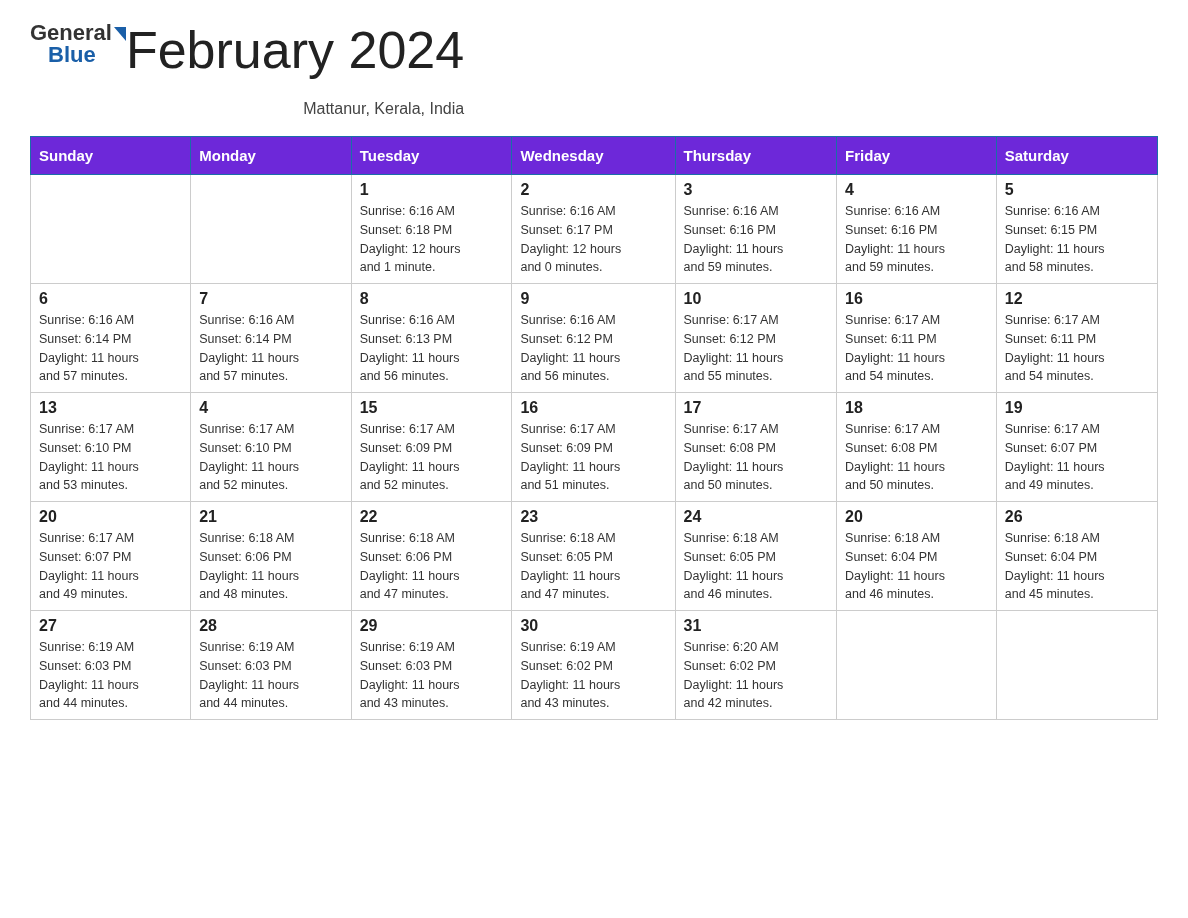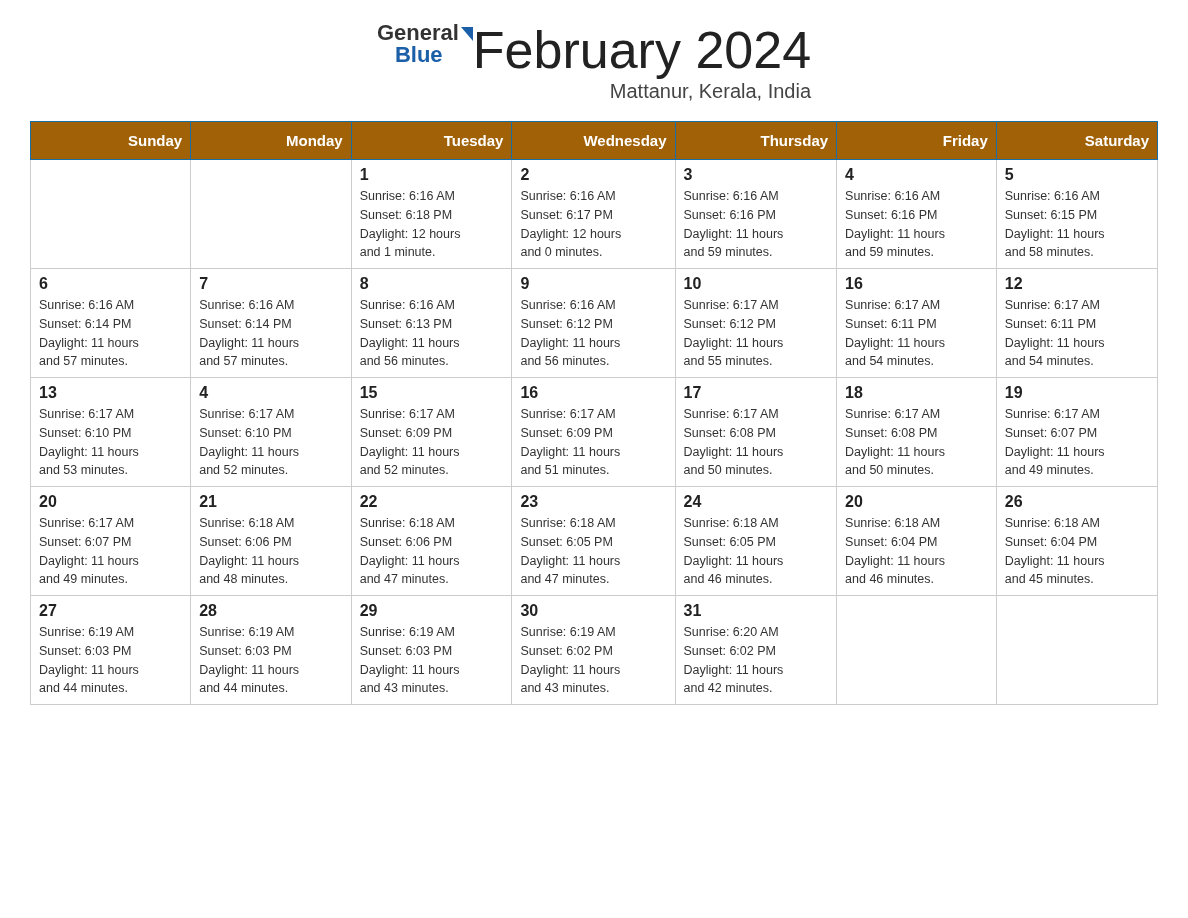--- a/index.html
+++ b/index.html
@@ -5,21 +5,21 @@
     * { margin: 0; padding: 0; box-sizing: border-box; }
     body {
       font-family: Arial, sans-serif;
       background: #fff;
       width: 1188px;
       min-height: 918px;
       padding: 20px 30px;
     }
     .header {
       display: flex;
-      justify-content: center;
+      justify-content: flex-start;
       align-items: flex-start;
       margin-bottom: 18px;
     }
     .logo {
       display: flex;
       flex-direction: column;
       align-items: flex-start;
     }
     .logo-text {
       display: flex;
@@ -47,37 +47,37 @@
     }
     .title-block {
       text-align: right;
     }
     .month-title {
       font-size: 52px;
       font-weight: normal;
       color: #222;
     }
     .location {
-      font-size: 20px;
+      font-size: 16px;
       color: #444;
-      margin-top: 0;
+      margin-top: 20px;
     }
     .calendar {
       width: 100%;
       border-collapse: collapse;
       border: 1px solid #aaa;
     }
     .calendar thead th {
-      background-color: #a16207;
+      background-color: #6d28d9;
       color: #fff;
       font-size: 15px;
       font-weight: bold;
       padding: 10px 8px;
       border: 1px solid #1a6ea8;
-      text-align: right;
+      text-align: left;
     }
     .calendar tbody td {
       vertical-align: top;
       border: 1px solid #ccc;
       padding: 6px 8px;
       width: 170px;
       min-height: 100px;
       font-size: 12.5px;
       color: #333;
     }

